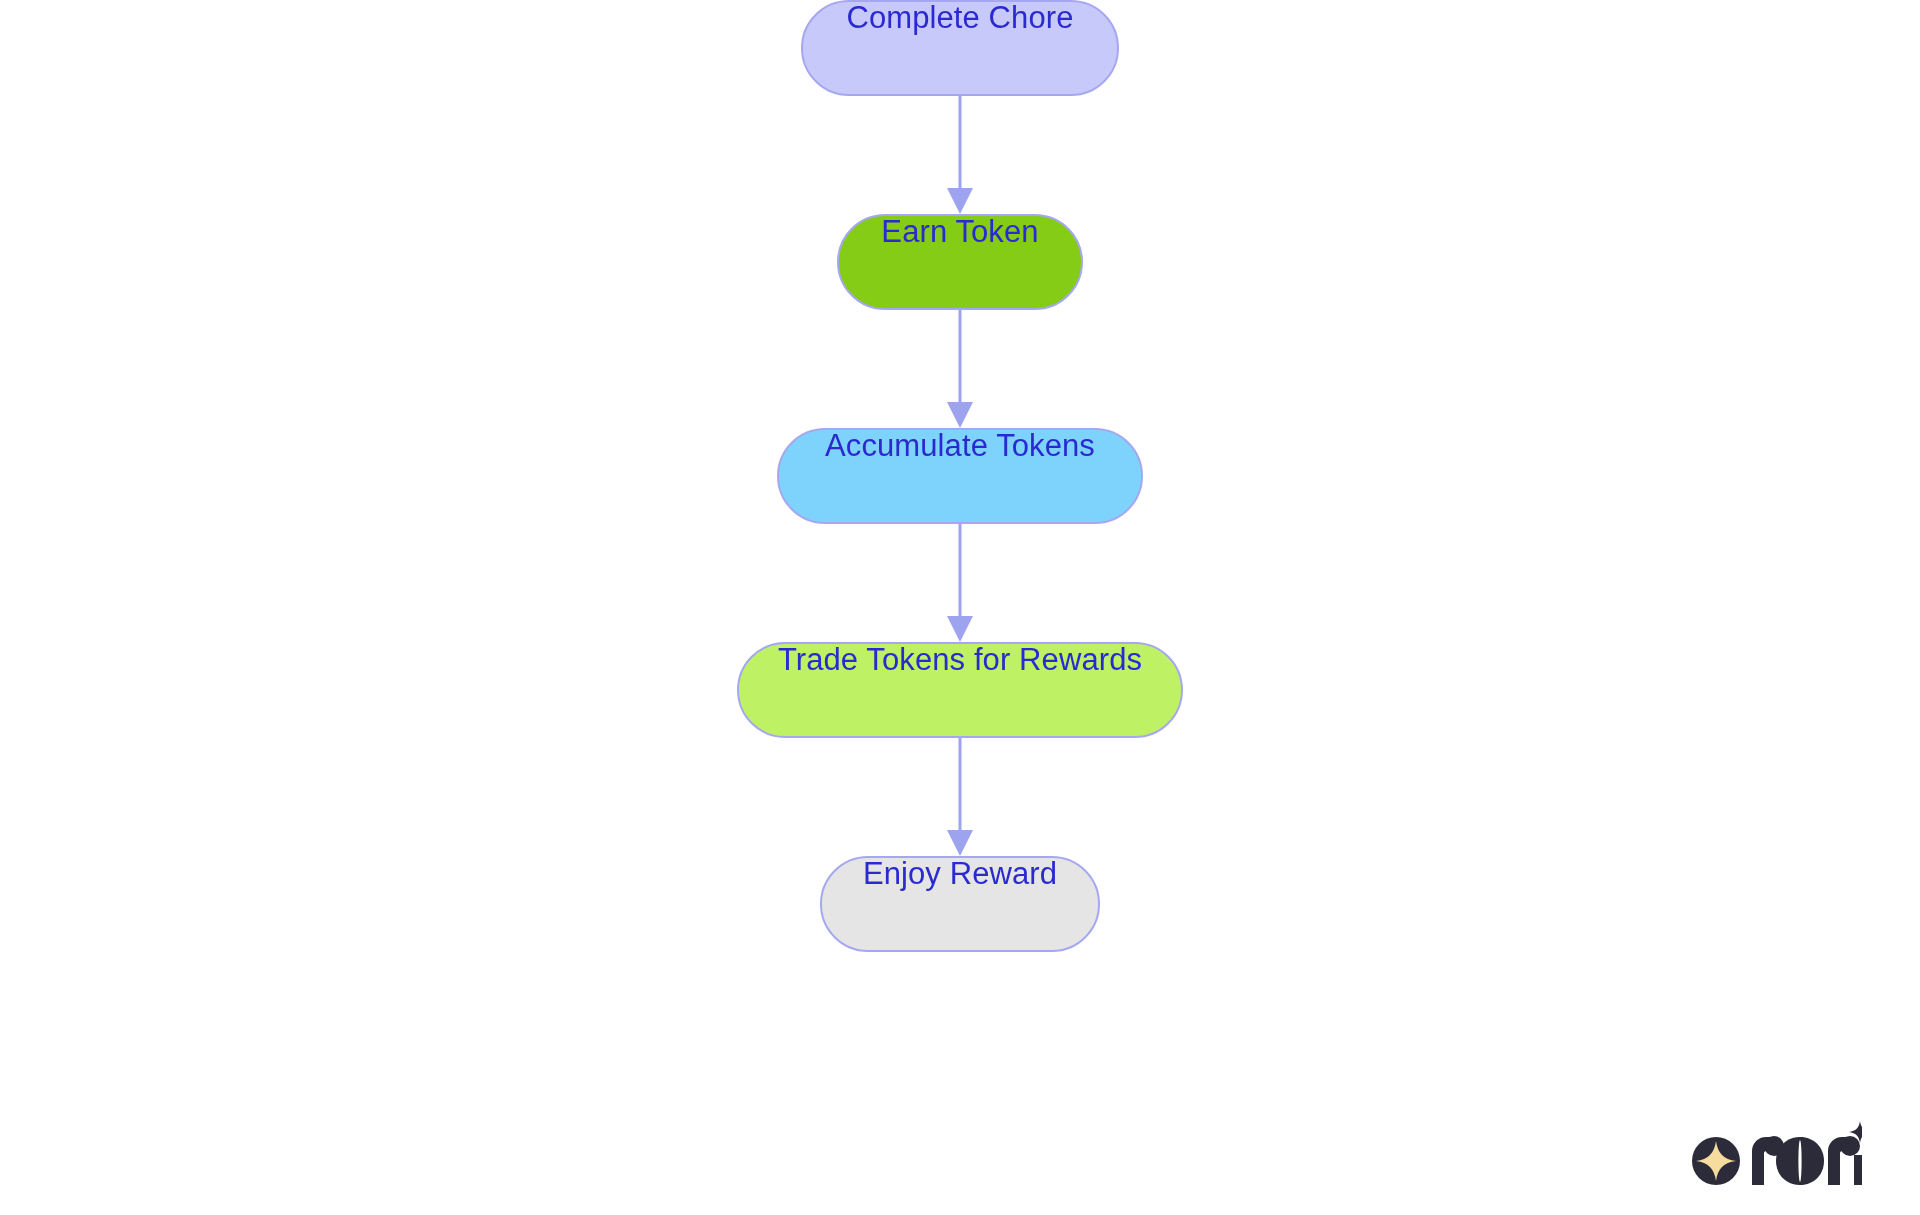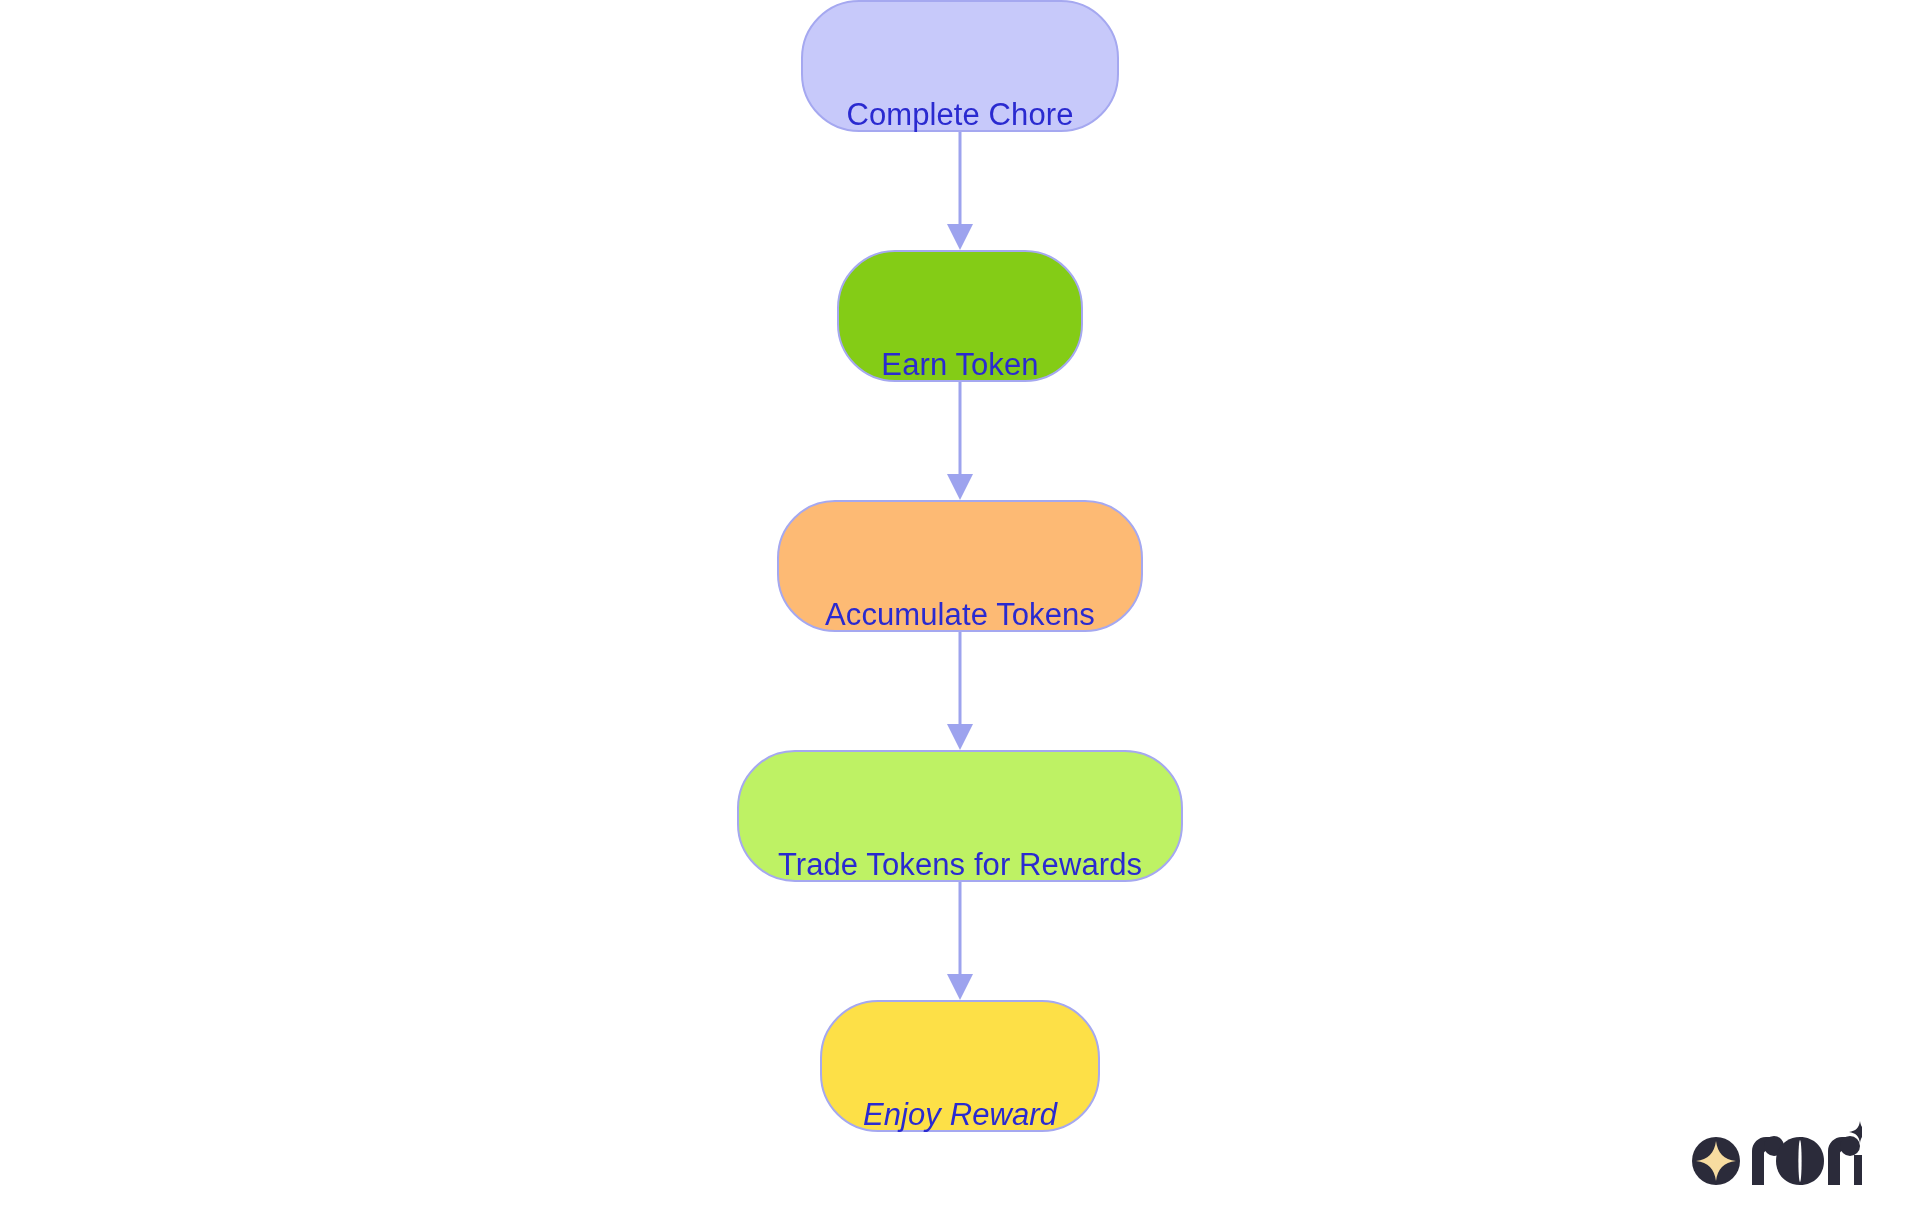--- a/index.html
+++ b/index.html
@@ -30,26 +30,26 @@
     left: 0;
     top: 0;
     width: 1920px;
     display: flex;
     flex-direction: column;
     align-items: center;
   }
 
   .flow-node {
     box-sizing: border-box;
-    height: 132px;
+    height: 96px;
     border-radius: 58px;
     background: #c7c9fa;
     border: 2px solid #a5a8f0;
     display: flex;
-    align-items: flex-end;
+    align-items: flex-start;
     justify-content: center;
     color: #2a2ad0;
     font-size: 31px;
     font-weight: 400;
     letter-spacing: 0.1px;
     white-space: nowrap;
     position: relative;
     z-index: 2;
   }
 
@@ -127,39 +127,39 @@
 
     <div class="flow-node node-w-1" style="background: #84cc16; border-color: rgb(165, 168, 240); color: rgb(42, 42, 208);">
       <span class="flow-node-label">Earn Token</span>
     </div>
 
     <div class="flow-connector">
       <span class="connector-line" style="background: rgb(157, 163, 238);"></span>
       <span class="connector-head" style="border-top-color: rgb(157, 163, 238);"></span>
     </div>
 
-    <div class="flow-node node-w-2" style="background: #fdba74; border-color: rgb(165, 168, 240); color: rgb(42, 42, 208);">
+    <div class="flow-node node-w-2" style="background: #7dd3fc; border-color: rgb(165, 168, 240); color: rgb(42, 42, 208);">
       <span class="flow-node-label">Accumulate Tokens</span>
     </div>
 
     <div class="flow-connector">
       <span class="connector-line" style="background: rgb(157, 163, 238);"></span>
       <span class="connector-head" style="border-top-color: rgb(157, 163, 238);"></span>
     </div>
 
     <div class="flow-node node-w-3" style="background: #bef264; border-color: rgb(165, 168, 240); color: rgb(42, 42, 208);">
       <span class="flow-node-label">Trade Tokens for Rewards</span>
     </div>
 
     <div class="flow-connector">
       <span class="connector-line" style="background: rgb(157, 163, 238);"></span>
       <span class="connector-head" style="border-top-color: rgb(157, 163, 238);"></span>
     </div>
 
-    <div class="flow-node node-w-4" style="background: #fde047; border-color: rgb(165, 168, 240); color: rgb(42, 42, 208); font-style: italic;">
+    <div class="flow-node node-w-4" style="background: #e5e5e5; border-color: rgb(165, 168, 240); color: rgb(42, 42, 208);">
       <span class="flow-node-label">Enjoy Reward</span>
     </div>
 
   </div>
 
   <div class="brand-logo">
     <svg viewBox="0 0 172 72" xmlns="http://www.w3.org/2000/svg" aria-hidden="true">
 
       <g>
         <circle cx="26" cy="40" r="24" fill="#2b2b3a"></circle>

